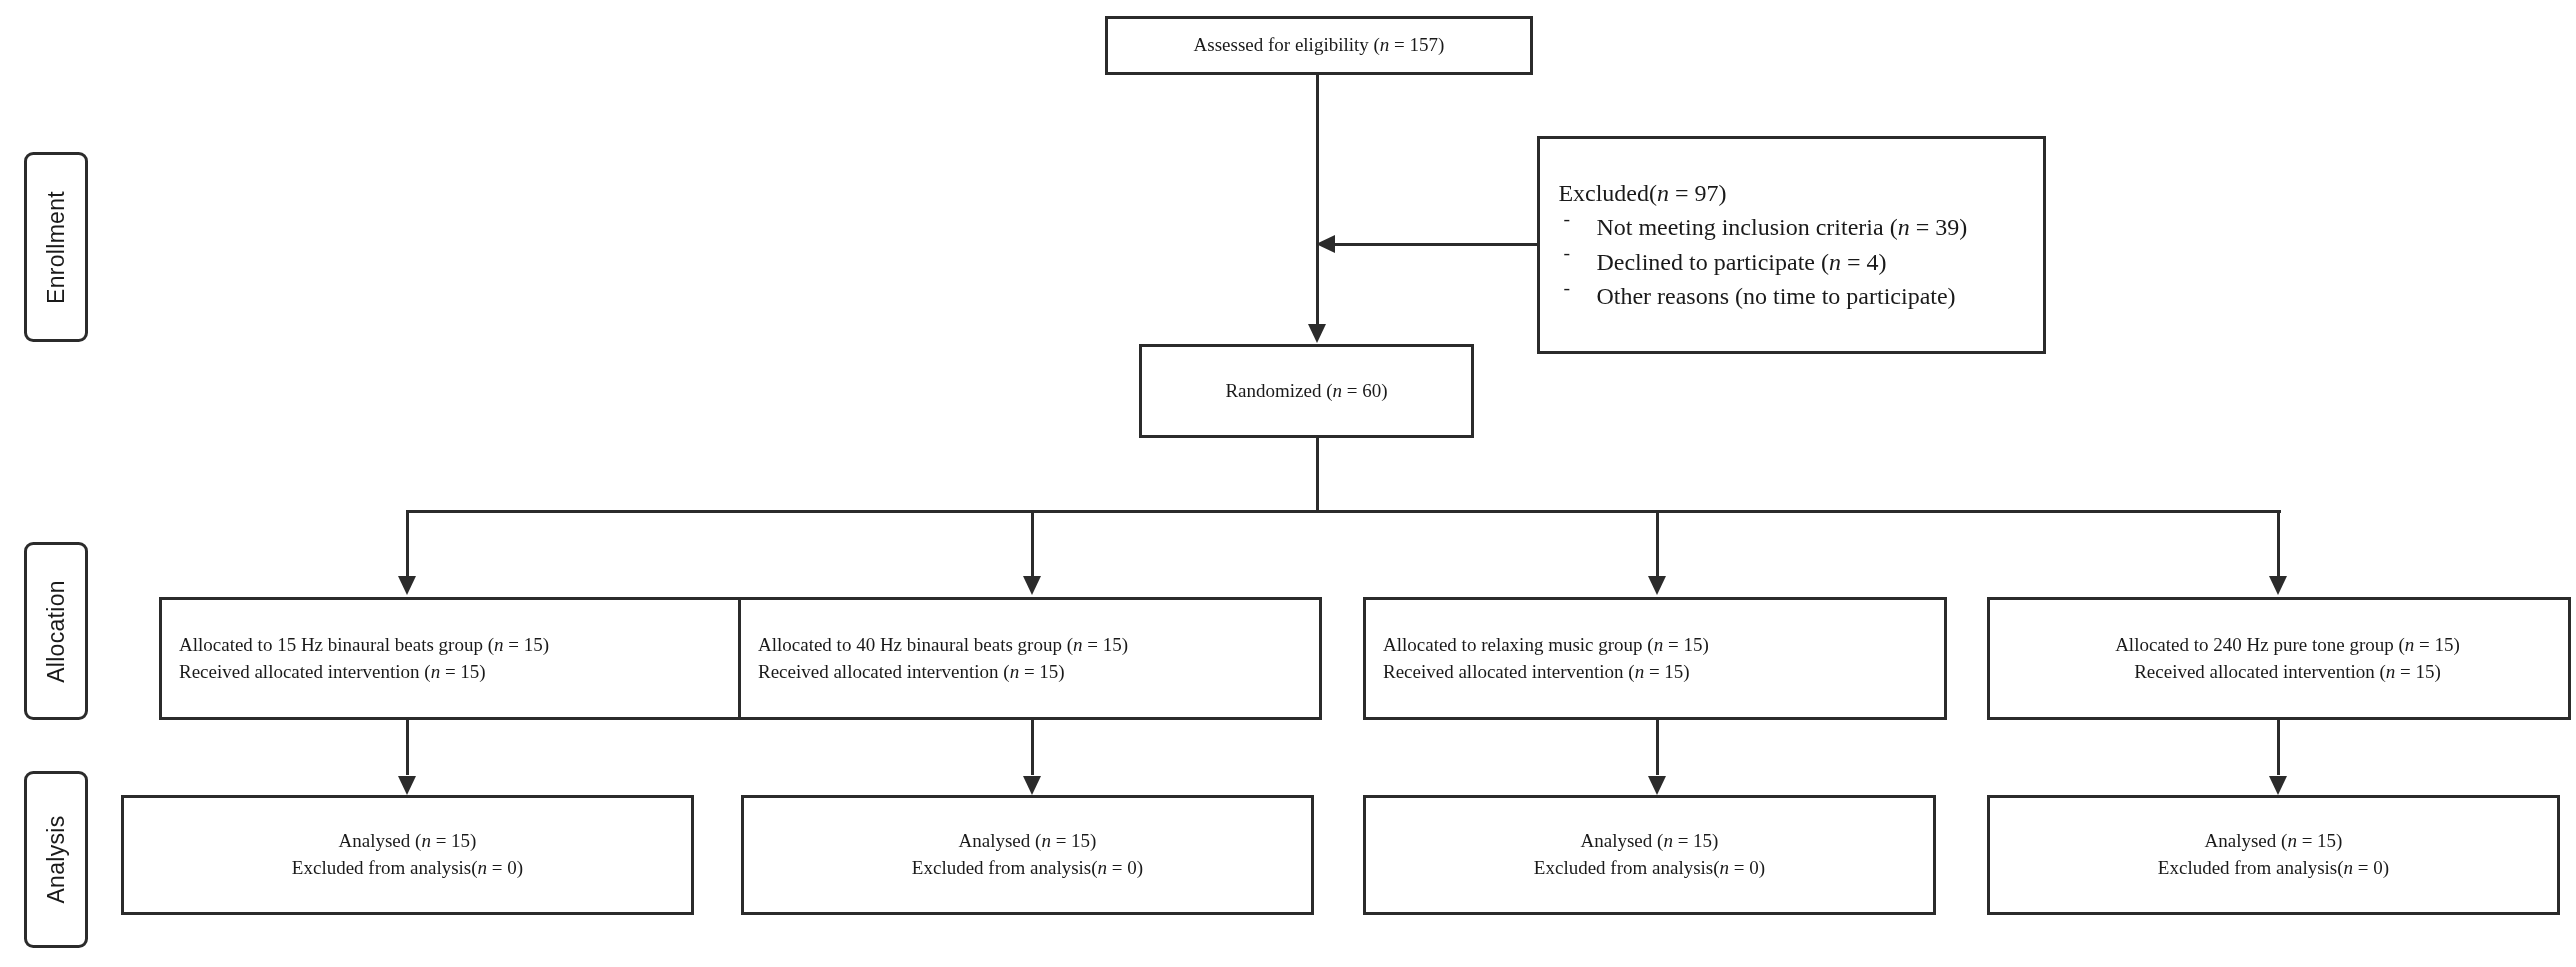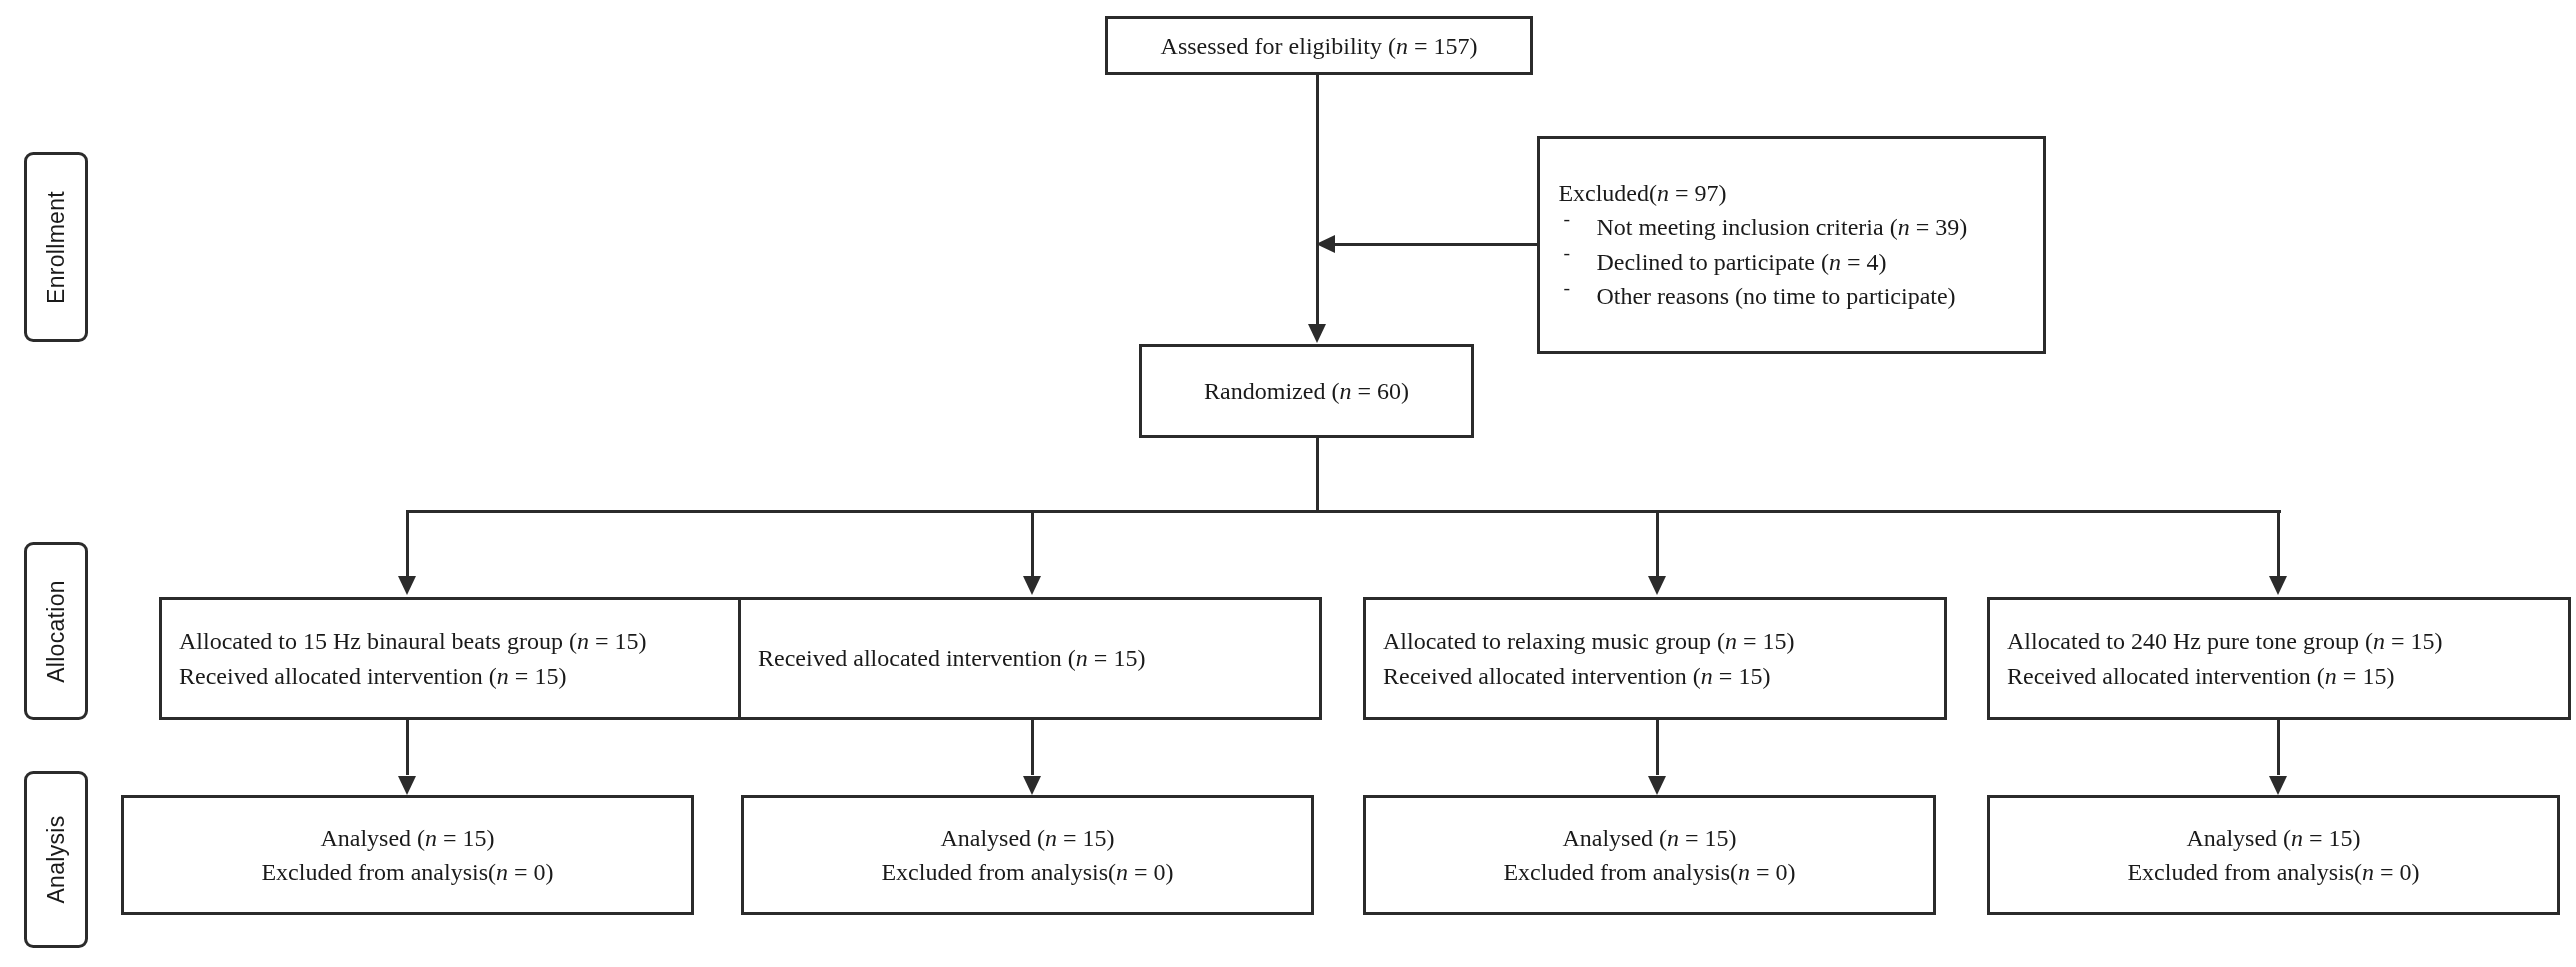--- a/index.html
+++ b/index.html
@@ -25,21 +25,21 @@
     position: absolute;
     box-sizing: border-box;
     background: #ffffff;
     border: 3.3px solid #2b2b2b;
     display: flex;
     flex-direction: column;
     justify-content: center;
   }
   .box .line {
     white-space: nowrap;
-    font-size: 24px;
+    font-size: 19px;
     line-height: 1.42;
   }
   .box.center .line { text-align: center; }
   .box.left  { padding-left: 17px; }
   .box.left .line { text-align: left; }
 
   
   .stage-label {
     position: absolute;
     box-sizing: border-box;
@@ -173,29 +173,30 @@
 
   <div class="vline" style="left:2277px; top:510px; height:66px;"></div>
   <div class="arrow-down" style="left:2269px; top:576px;"></div>
 
   <div class="box left" style="left:118px; top:597px; width:584px; height:123px;margin-left:41px;">
     <div class="line"><span>Allocated to 15 Hz binaural beats group (</span><i class="nvar">n</i><span> = 15)</span></div>
     <div class="line"><span>Received allocated intervention (</span><i class="nvar">n</i><span> = 15)</span></div>
   </div>
 
   <div class="box left" style="left:738px; top:597px; width:584px; height:123px;">
+    <div class="line"><span>Allocated to 40 Hz binaural beats group (</span><i class="nvar">n</i><span> = 15)</span></div>
     <div class="line"><span>Received allocated intervention (</span><i class="nvar">n</i><span> = 15)</span></div>
   </div>
 
   <div class="box left" style="left:1363px; top:597px; width:584px; height:123px;justify-content:center;">
     <div class="line"><span>Allocated to relaxing music group (</span><i class="nvar">n</i><span> = 15)</span></div>
     <div class="line"><span>Received allocated intervention (</span><i class="nvar">n</i><span> = 15)</span></div>
   </div>
 
-  <div class="box left" style="left:1987px; top:597px; width:584px; height:123px;">
+  <div class="box left" style="left:1987px; top:597px; width:584px; height:123px;align-items:center;">
     <div class="line"><span>Allocated to 240 Hz pure tone group (</span><i class="nvar">n</i><span> = 15)</span></div>
     <div class="line"><span>Received allocated intervention (</span><i class="nvar">n</i><span> = 15)</span></div>
   </div>
 
   <div class="vline" style="left:406px; top:720px; height:55px;"></div>
   <div class="arrow-down" style="left:398px; top:776px;"></div>
 
   <div class="vline" style="left:1031px; top:720px; height:55px;"></div>
   <div class="arrow-down" style="left:1023px; top:776px;"></div>
 

